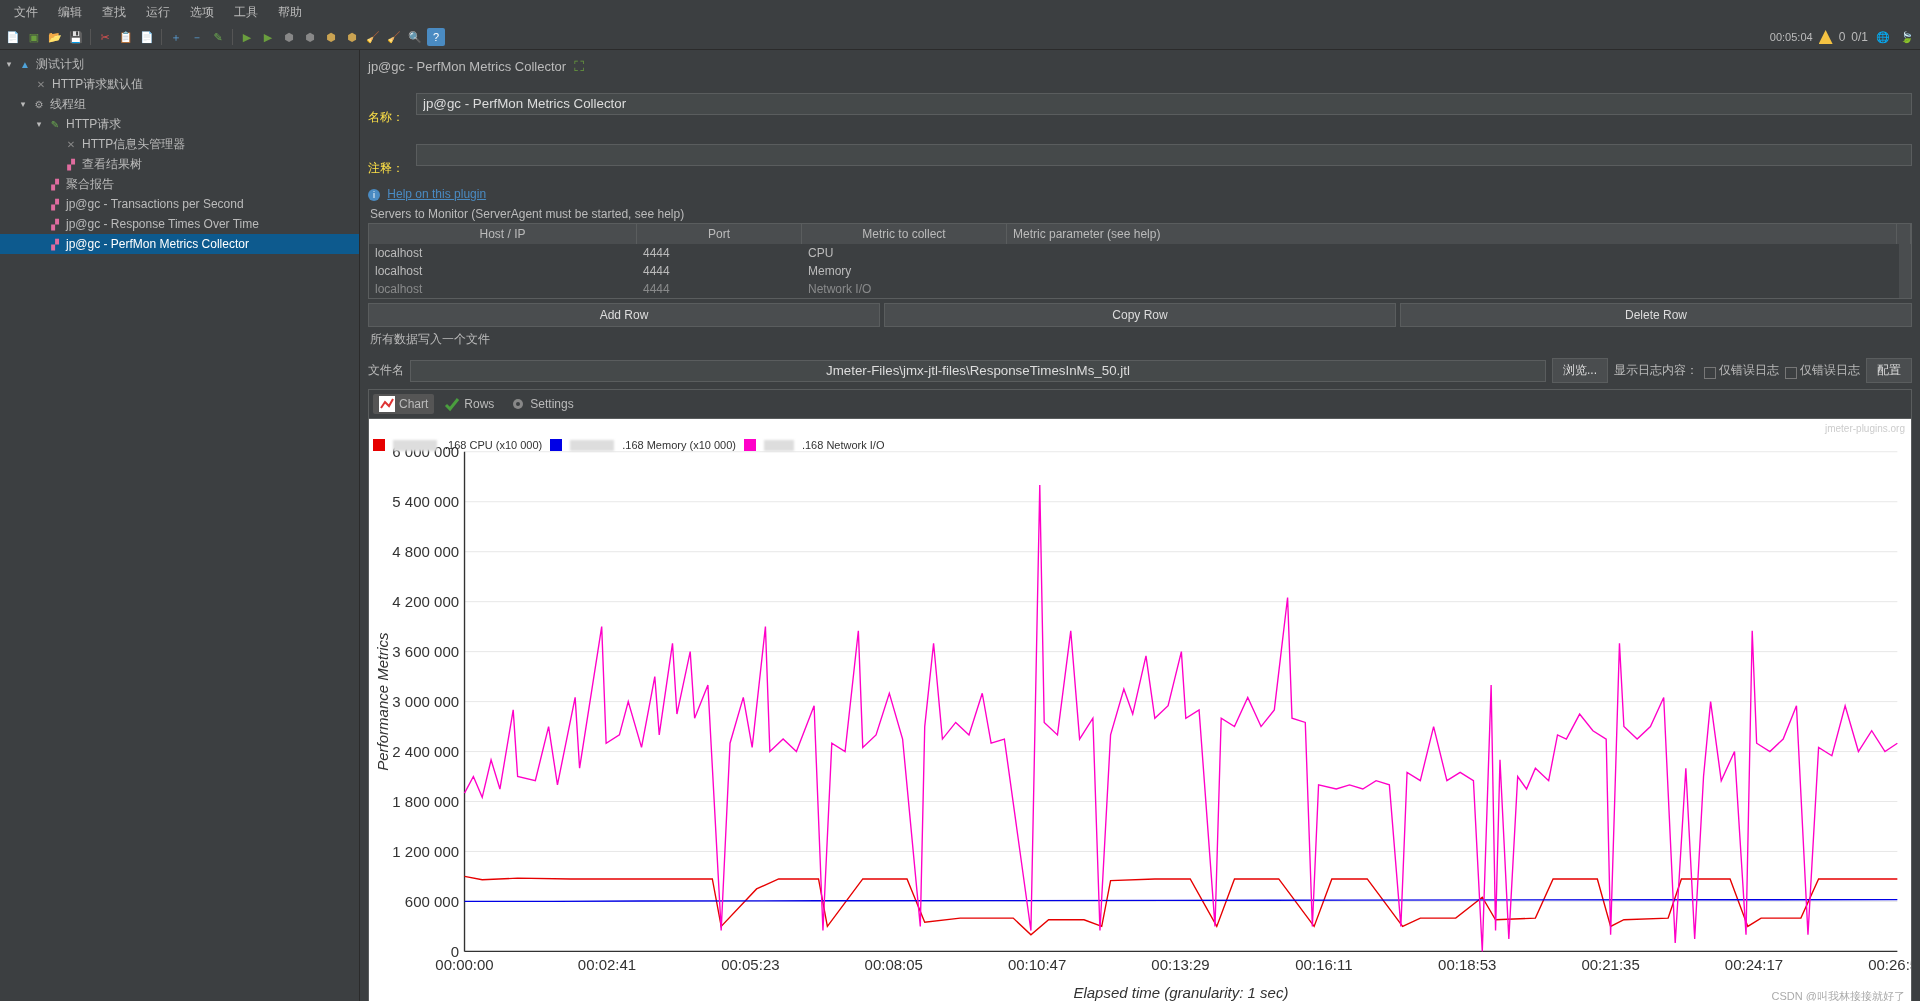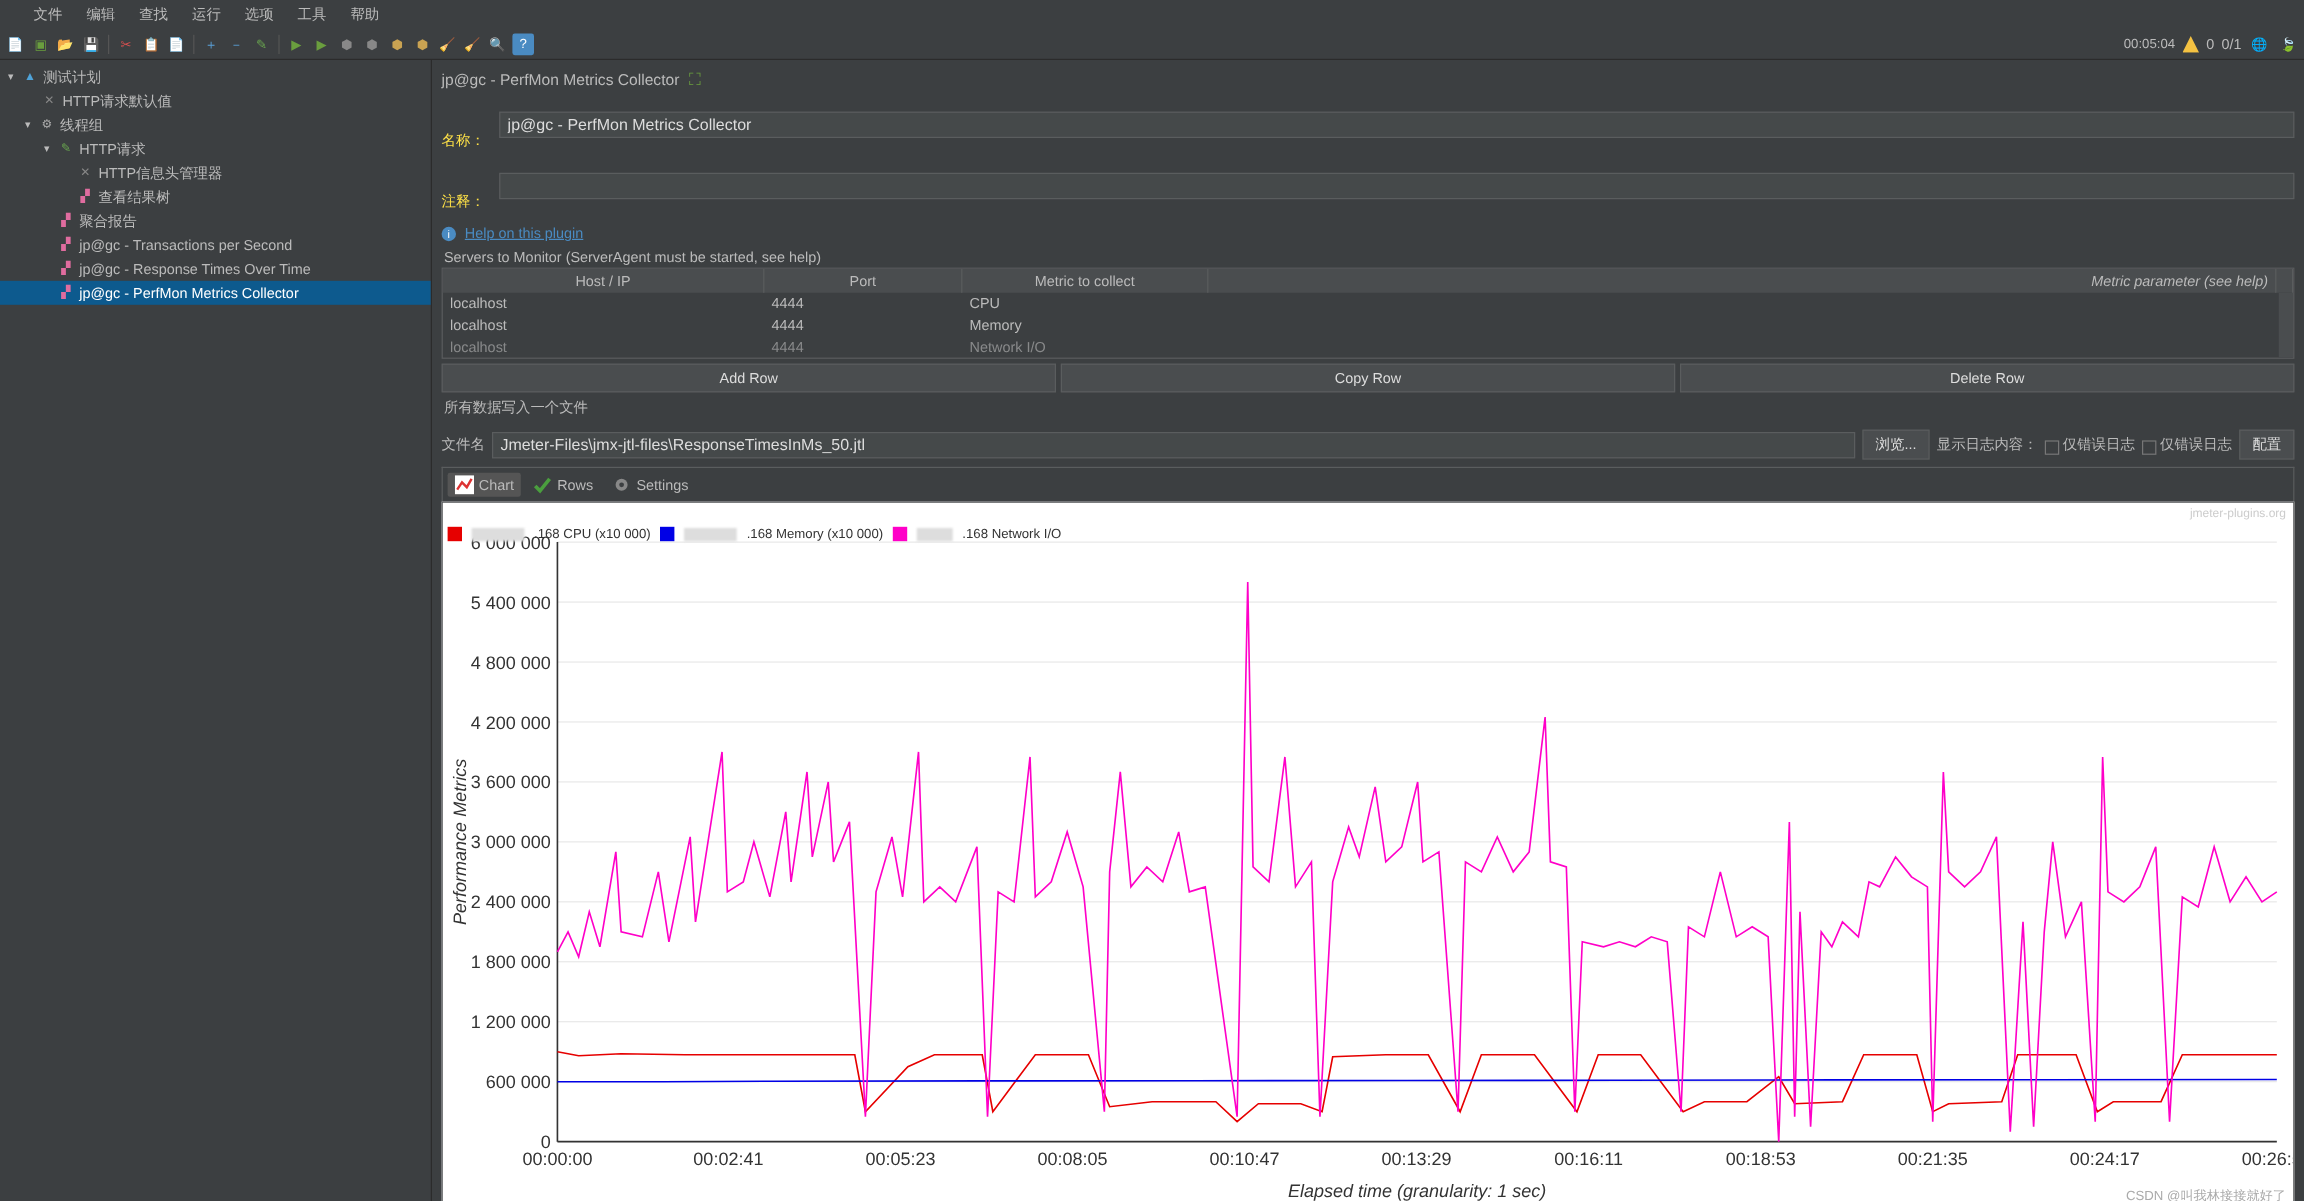--- a/index.html
+++ b/index.html
@@ -1,17 +1,17 @@
 <!DOCTYPE html>
 <html><head>
 <meta charset="utf-8">
 <style>
 * { margin:0; padding:0; box-sizing:border-box; font-family:"Microsoft YaHei",Arial,sans-serif; }
 body { background:#3c3f41; color:#bbb; font-size:12px; width:1920px; height:1001px; overflow:hidden; }
-.menubar { display:flex; gap:8px; padding:2px 22px; background:#3c3f41; }
+.menubar { display:flex; gap:8px; padding:2px 8px; background:#3c3f41; }
 .menubar span { padding:2px 6px; cursor:default; }
 .toolbar { display:flex; align-items:center; gap:3px; padding:3px 4px; background:#3c3f41; border-bottom:1px solid #2b2b2b; }
 .tbtn { width:18px; height:18px; display:flex; align-items:center; justify-content:center; font-size:11px; }
 .tsep { width:1px; height:16px; background:#555; margin:0 2px; }
 .toolbar .right { margin-left:auto; display:flex; align-items:center; gap:6px; }
 .timer { color:#bbb; font-size:11px; }
 .warn { width:14px; height:14px; background:#f4c242; clip-path:polygon(50% 0,100% 100%,0 100%); }
 .main { display:flex; height:calc(100% - 44px); }
 .tree { width:360px; border-right:1px solid #2b2b2b; padding-top:4px; overflow:auto; }
 .tree-row { display:flex; align-items:center; height:20px; padding-left:4px; gap:4px; white-space:nowrap; }
@@ -29,21 +29,21 @@
 .expand { color:#6a9e3e; font-size:14px; }
 .form-row { display:flex; align-items:center; gap:8px; margin-bottom:6px; }
 .form-row label { width:40px; color:#fde047;margin-top:28px; }
 .tinput { flex:1; background:#45494a; border:1px solid #5a5d5e; color:#ddd; padding:3px 6px; height:22px; }
 .help { color:#4a8bc2; text-decoration:underline; margin:4px 0 2px 2px; display:inline-block; }
 .info-ico { display:inline-block; width:12px; height:12px; border-radius:50%; background:#4a8bc2; color:#fff; font-size:9px; text-align:center; line-height:12px; margin-right:2px; }
 .section-label { color:#bbb; margin:4px 0 2px 2px; }
 .tbl { width:100%; border:1px solid #5a5d5e; }
 .tbl-head { display:flex; background:#4a4d4f; }
 .tbl-head > div { padding:3px 6px; border-right:1px solid #5a5d5e; }
-.col-host{width:268px;text-align:center;} .col-port{width:165px;text-align:center;} .col-metric{width:205px;text-align:center;} .col-param{flex:1;text-align:right;font-style:italic;} .col-scroll{width:14px;}
+.col-host{width:268px;text-align:center;} .col-port{width:165px;text-align:center;} .col-metric{width:205px;text-align:center;} .col-param{flex:1;text-align:left;} .col-scroll{width:14px;}
 .tbl-body { max-height:56px; overflow:hidden; position:relative; }
 .tbl-row { display:flex; }
 .tbl-row > div { padding:2px 6px; border-right:1px solid transparent; }
 .tbl-row .col-host{text-align:left;} .tbl-row .col-port{text-align:left;} .tbl-row .col-metric{text-align:left;}
 .scroll-track { position:absolute; right:0; top:0; width:12px; height:100%; background:#4a4d4f; }
 .btn-row { display:flex; gap:4px; margin-top:4px;align-items:center; }
 .btn { flex:1; background:#4a4d4f; border:1px solid #5a5d5e; color:#ddd; padding:4px; text-align:center; }
 .file-row { display:flex; align-items:center; gap:6px; margin-top:8px; }
 .file-row .tinput { flex:1; }
 .browse { background:#4a4d4f; border:1px solid #5a5d5e; padding:3px 10px; color:#ddd; }
@@ -206,21 +206,21 @@
       </div>
     </div>
     <div class="btn-row">
       <div class="btn">Add Row</div>
       <div class="btn">Copy Row</div>
       <div class="btn">Delete Row</div>
     </div>
     <div class="section-label">所有数据写入一个文件</div>
     <div class="file-row">
       <span class="log-lbl">文件名</span>
-      <input class="tinput" style="text-align: left;" value="Jmeter-Files\jmx-jtl-files\ResponseTimesInMs_50.jtl">
+      <input class="tinput" style="text-align: center;" value="Jmeter-Files\jmx-jtl-files\ResponseTimesInMs_50.jtl">
       <div class="browse">浏览...</div>
       <span class="log-lbl">显示日志内容：</span>
       <label class="cb-lbl">
           <span class="cb"></span>
           <span>仅错误日志</span>
         </label>
       <label class="cb-lbl">
           <span class="cb"></span>
           <span>仅错误日志</span>
         </label>

